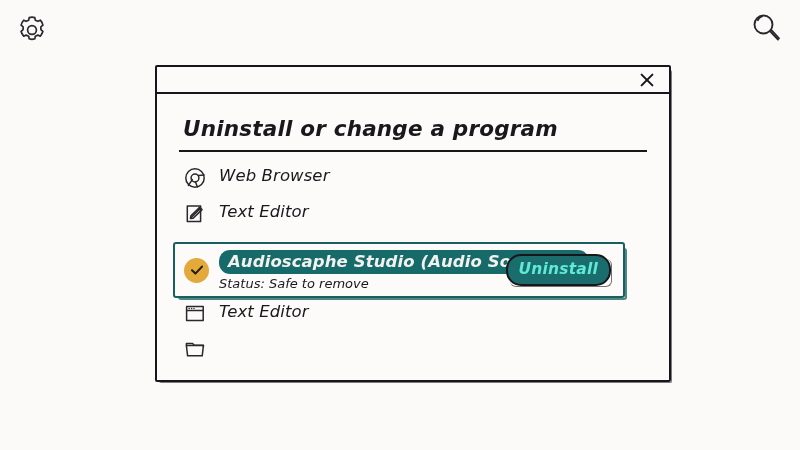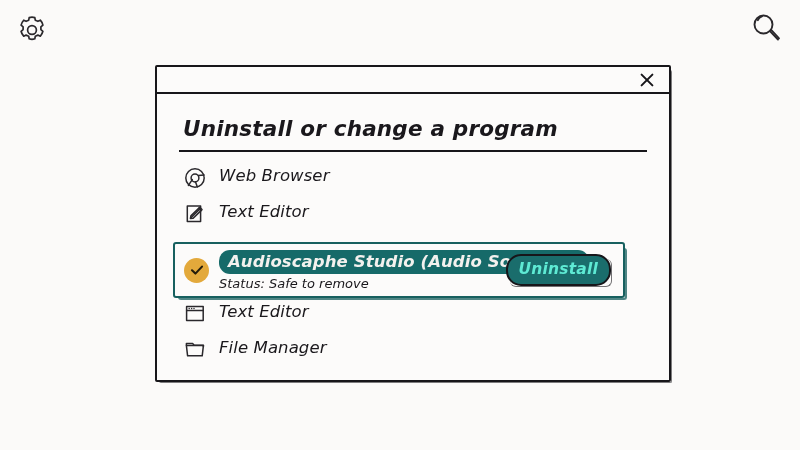--- a/index.html
+++ b/index.html
@@ -313,18 +313,17 @@
         <span class="item-label">Text Editor</span>
       </div>
 
       <div class="list-item">
         <span class="item-icon">
           <svg width="22" height="22" viewBox="0 0 22 22" fill="none" stroke="#2a282c" stroke-width="1.5" stroke-linecap="round" stroke-linejoin="round">
             <path d="M2.4 6.2 L2.4 4.4 L8.6 4.4 L10.2 6.2 L19.4 6.2 L19.4 7.4"></path>
             <path d="M2.4 6.6 L19.4 6.6 L18.2 16.8 L3.6 16.8 Z"></path>
           </svg>
         </span>
-        <span class="item-label">File Manager</span>
       </div>
 
     </div>
   </div>
 </div>
 
 </body></html>

